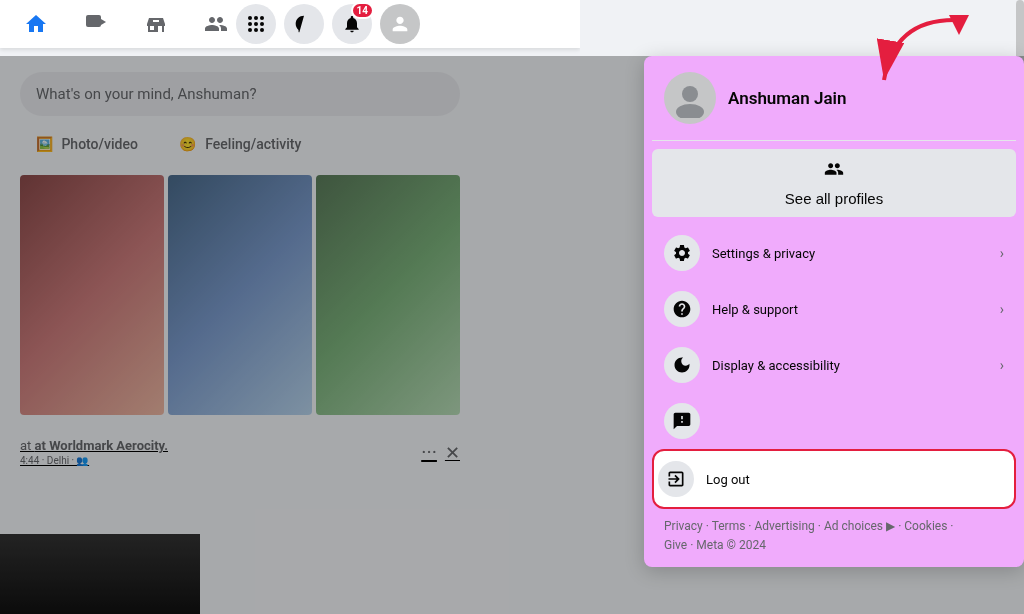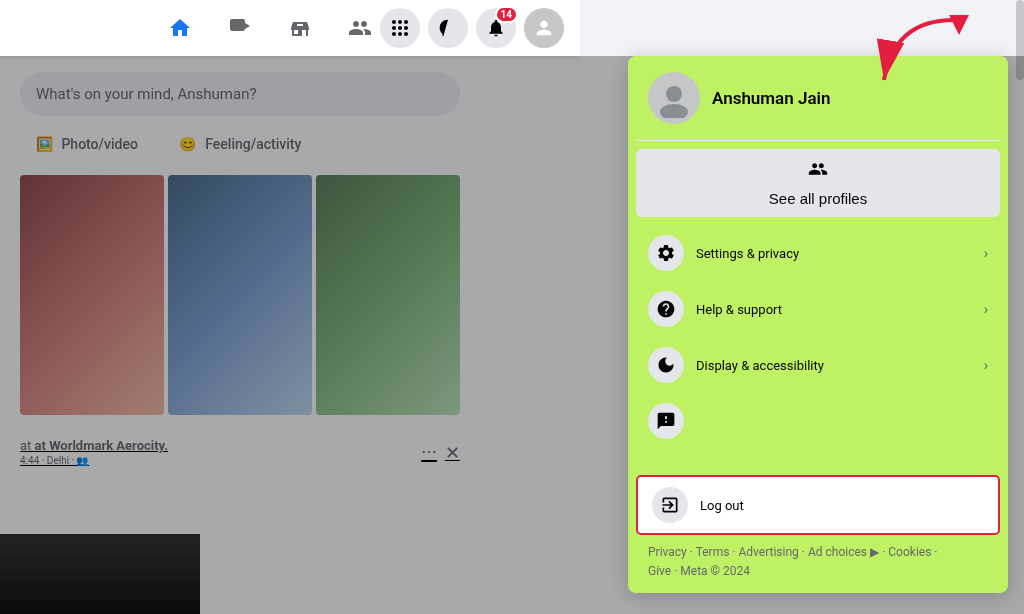--- a/index.html
+++ b/index.html
@@ -19,25 +19,25 @@
       width: 580px;
       height: 614px;
       background: #f0f2f5;
       overflow: hidden;
     }
 
     
     .navbar {
       position: absolute;
       top: 0; left: 0; right: 0;
-      height: 56px;
+      height: 48px;
       background: #fff;
       display: flex;
       align-items: center;
-      justify-content: flex-end;
+      justify-content: flex-start;
       padding: 8px 16px;
       box-shadow: 0 2px 4px rgba(0,0,0,0.1);
       z-index: 10;
     }
 
     .navbar-left {
       display: flex;
       gap: 20px;
       align-items: center;
     }
@@ -168,23 +168,23 @@
       width: 100%;
       height: 558px;
       background: rgba(0,0,0,0.3);
       z-index: 20;
     }
 
     
     .dropdown {
       position: absolute;
       top: 56px;
-      right: 16px;
+      right: 0;
       width: 380px;
-      background: #bef264;
+      background: #f0abfc;
       border-radius: 8px;
       box-shadow: 0 4px 20px rgba(0,0,0,0.2);
       z-index: 100;
       padding: 8px;
     }
 
     
     .profile-section {
       display: flex;
       align-items: center;
@@ -267,27 +267,26 @@
     .menu-item-chevron {
       color: #65676b;
       font-size: 14px;
     }
 
     
     .menu-item-logout {
       display: flex;
       align-items: center;
       gap: 12px;
-      padding: 10px 14px;
-      border-radius: 5px;
+      padding: 10px 4px;
+      border-radius: 12px;
       cursor: pointer;
       color: #050505;
       border: 2px solid #e41e3f;
       background: #fff;
-      margin-top: 26px;
     }
 
     
     .footer-links {
       padding: 8px 12px 4px;
       font-size: 12px;
       color: #65676b;
       line-height: 1.6;
     }
 

